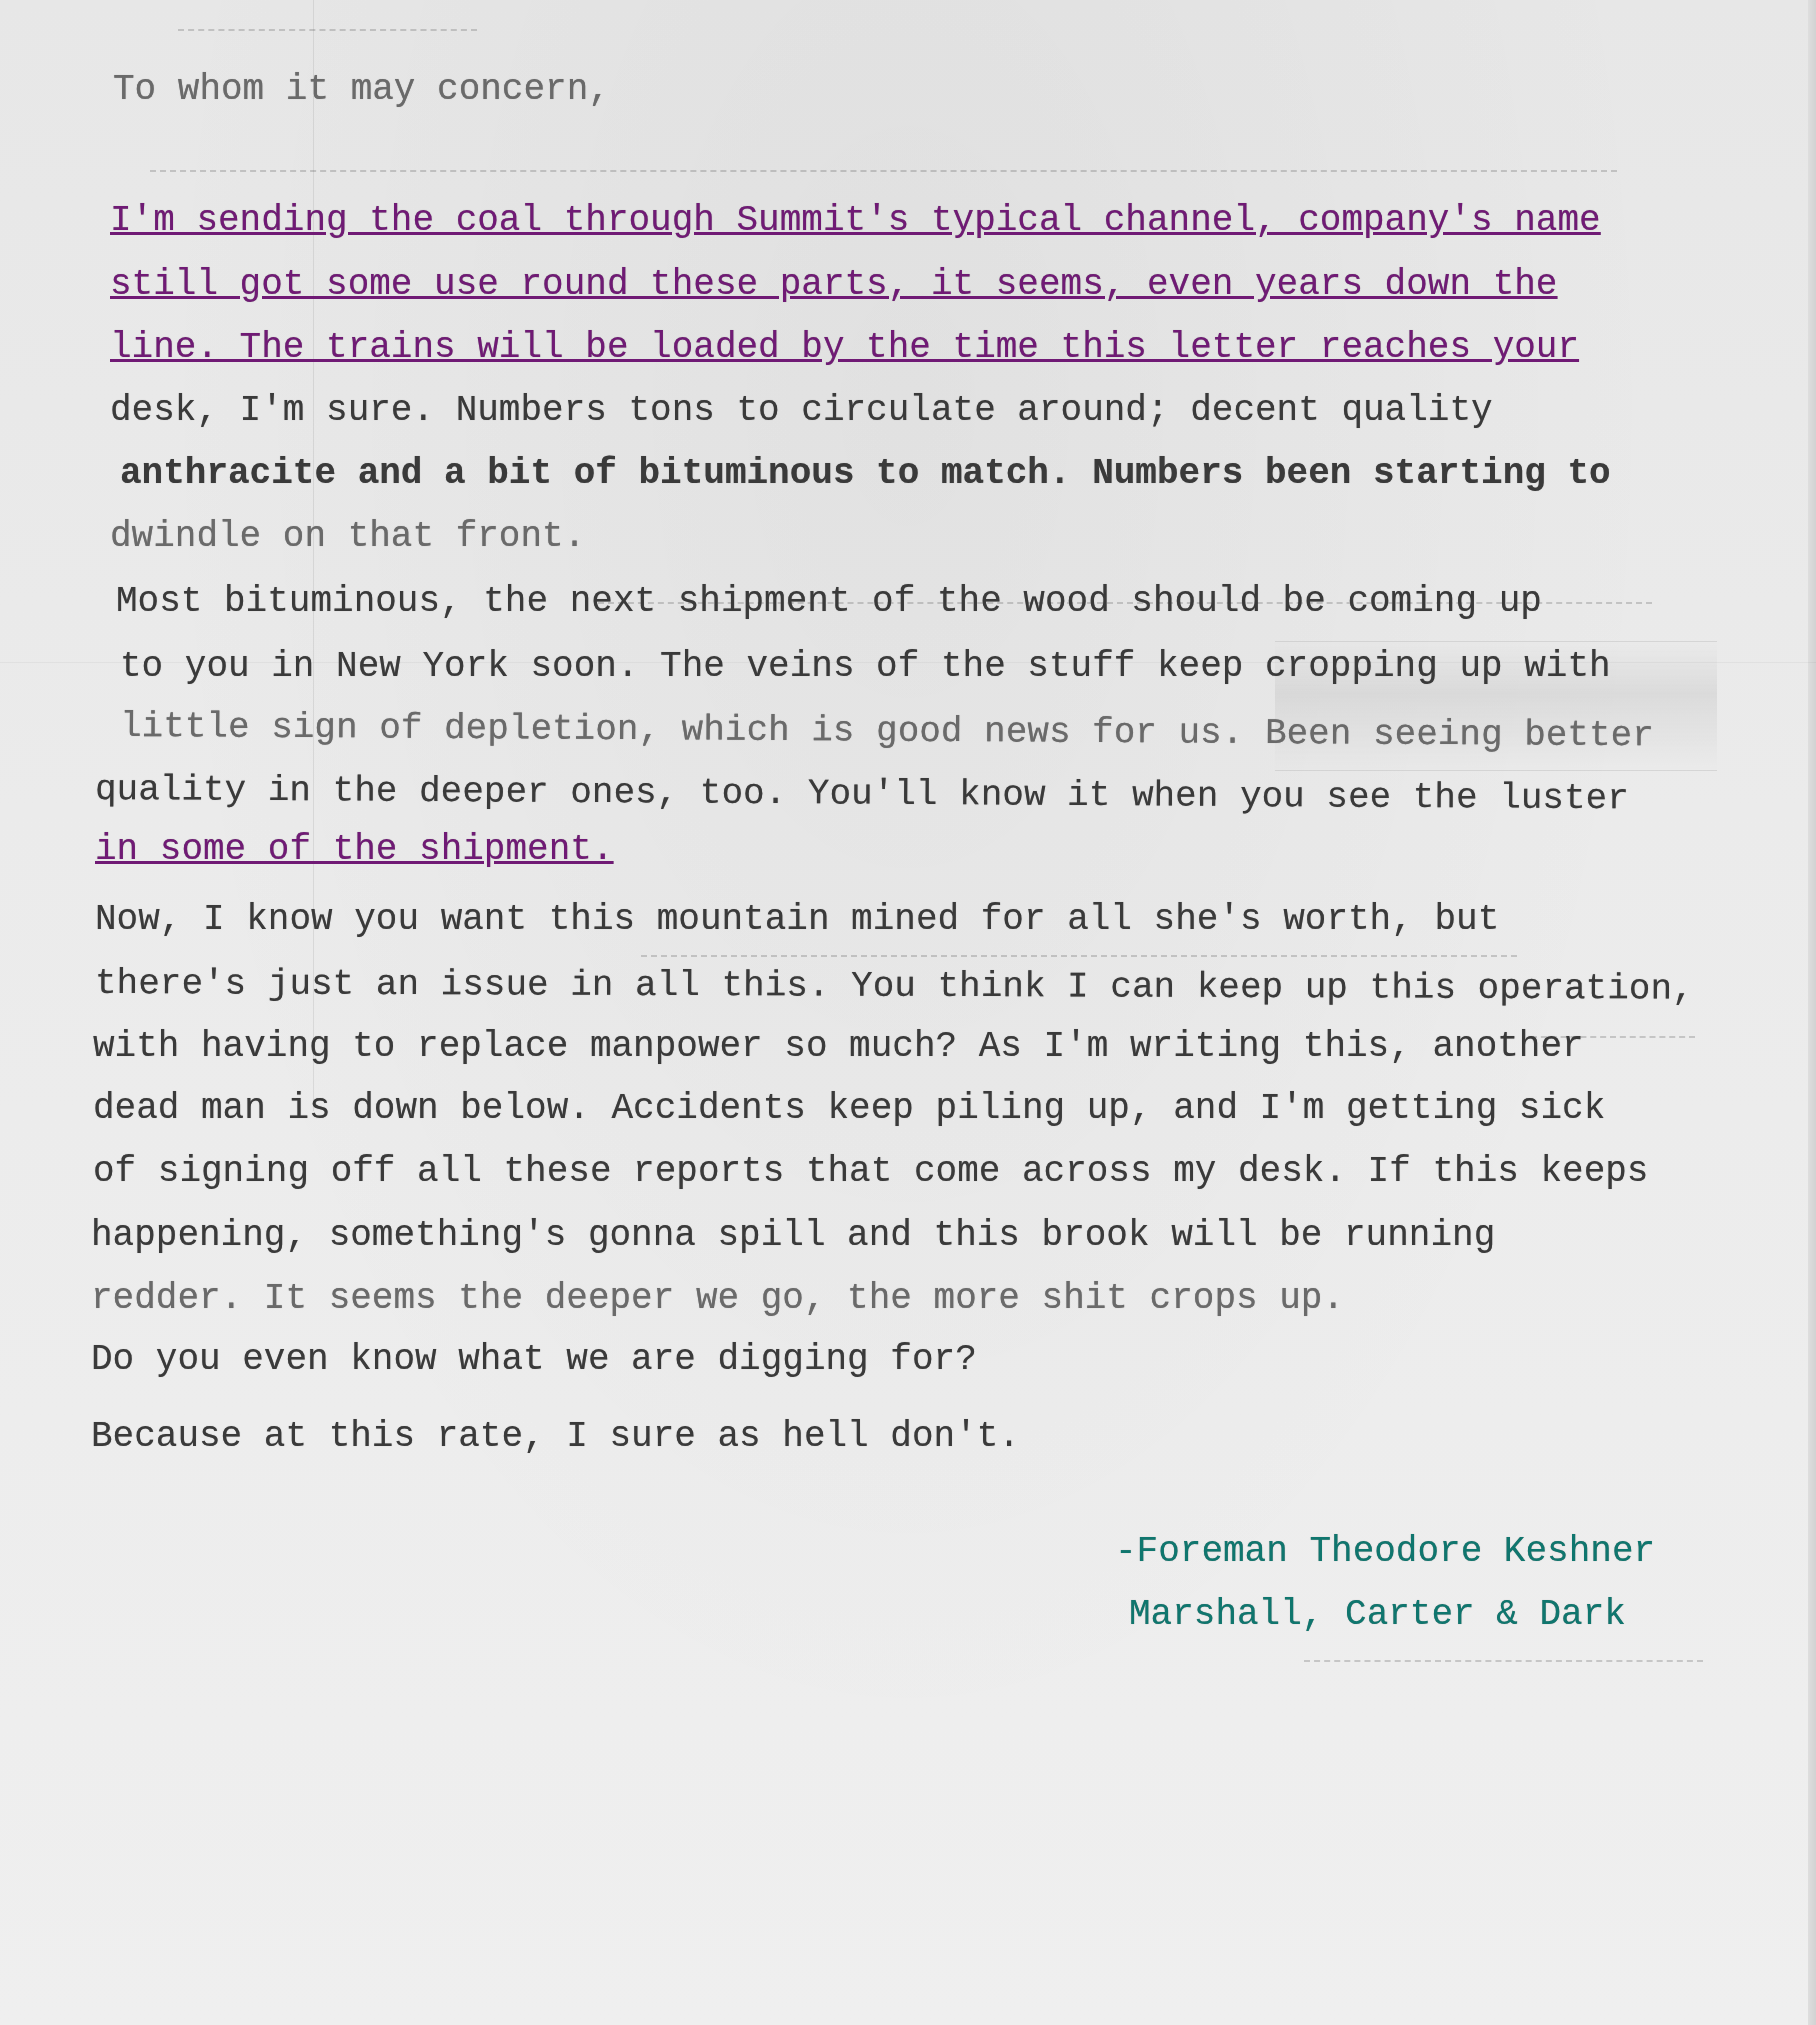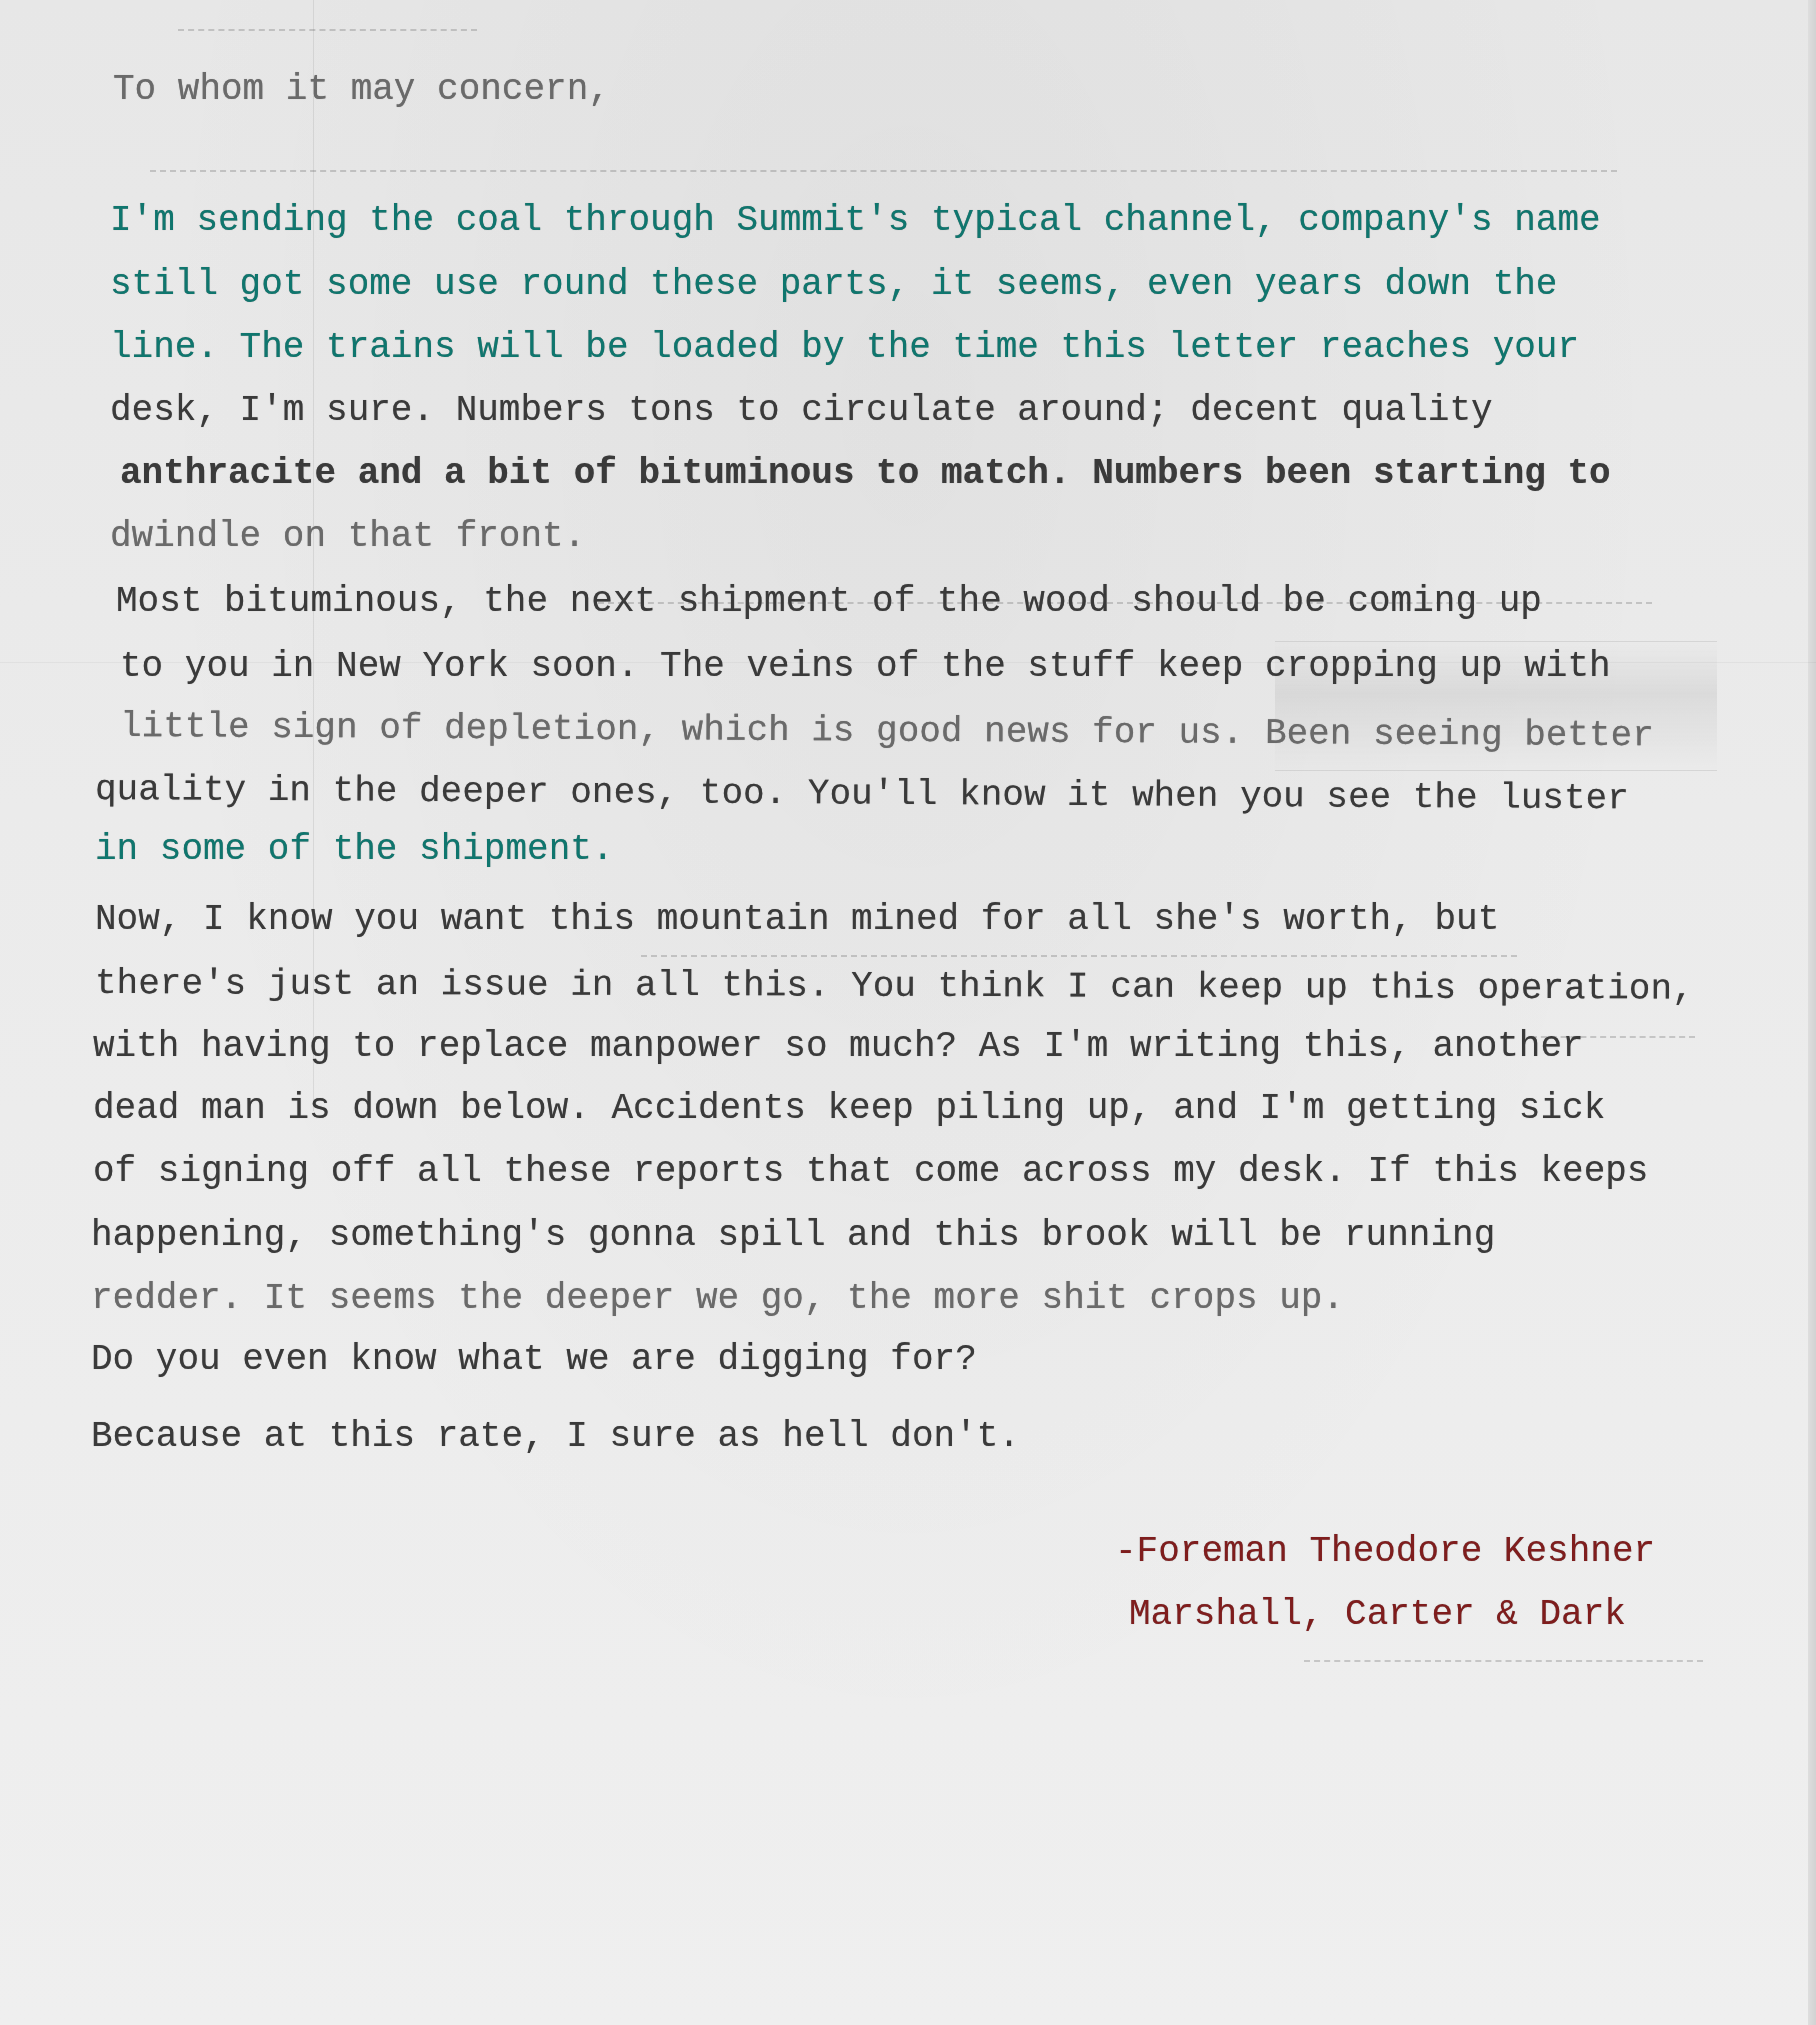--- a/index.html
+++ b/index.html
@@ -36,22 +36,22 @@
   }
   .line {
     position: absolute; white-space: pre;
     font-family: "Liberation Mono", "DejaVu Sans Mono", monospace;
     font-size: 36px; line-height: 43px;
     color: #3a3a3a;
     letter-spacing: 0px;
     text-shadow: 0 0 0.7px rgba(40,40,40,0.5);
   }
   .faint { color: #6a6a6a; }
-  .dark { color: #0f766e; }
-  .sig { color: #7f1d1d; }
+  .dark { color: #701a75; text-decoration: underline; }
+  .sig { color: #0f766e; }
 </style>
 </head>
 <body>
 
 <div class="paper"></div>
 <div class="edge-right"></div>
 <div class="fold-line"></div>
 <div class="fold-line-2"></div>
 <div class="tape"></div>
 

